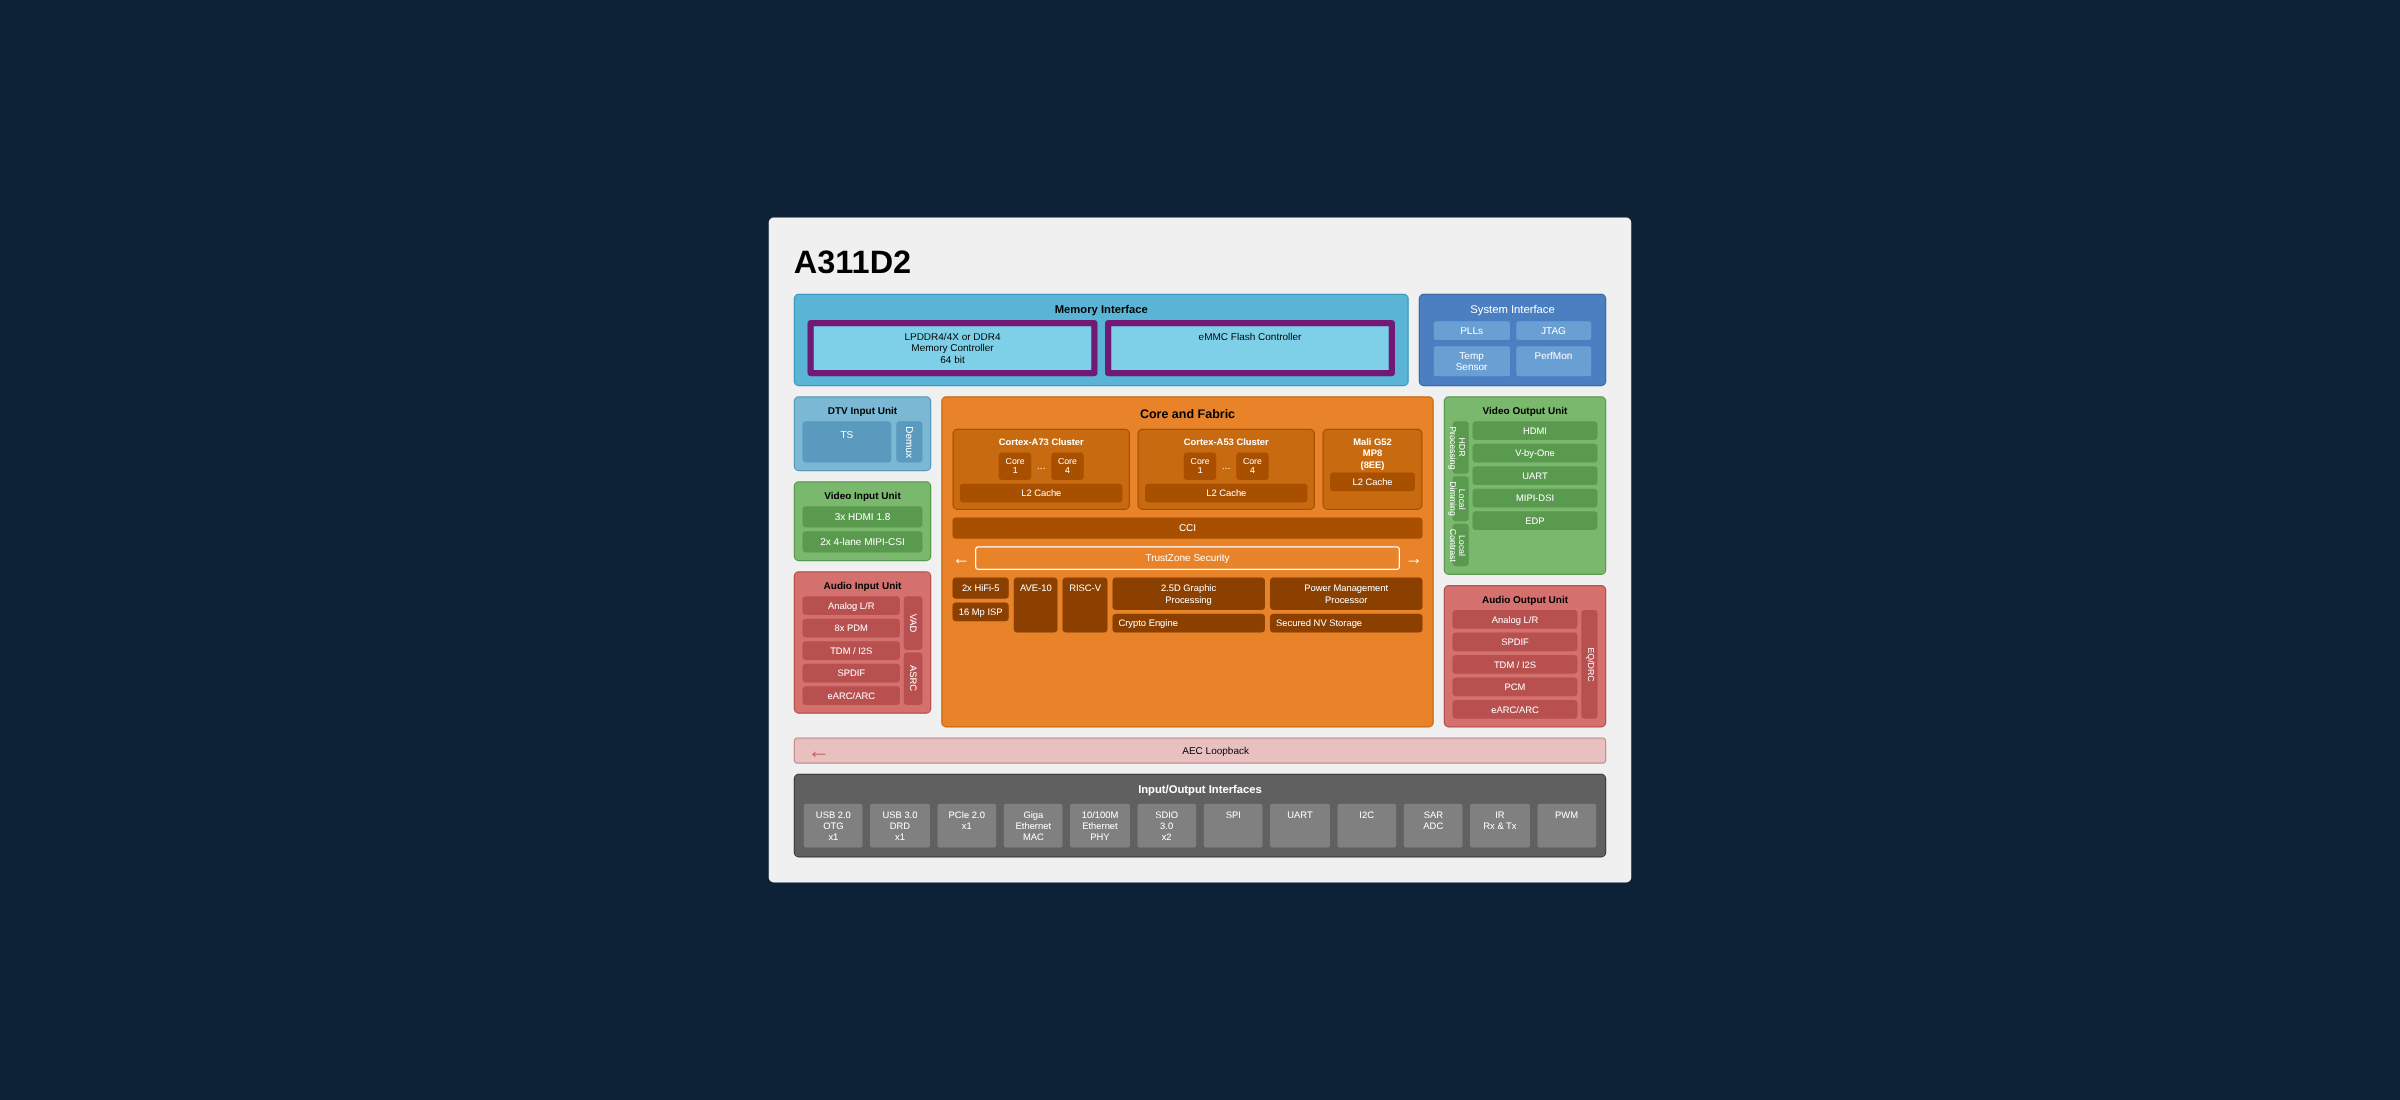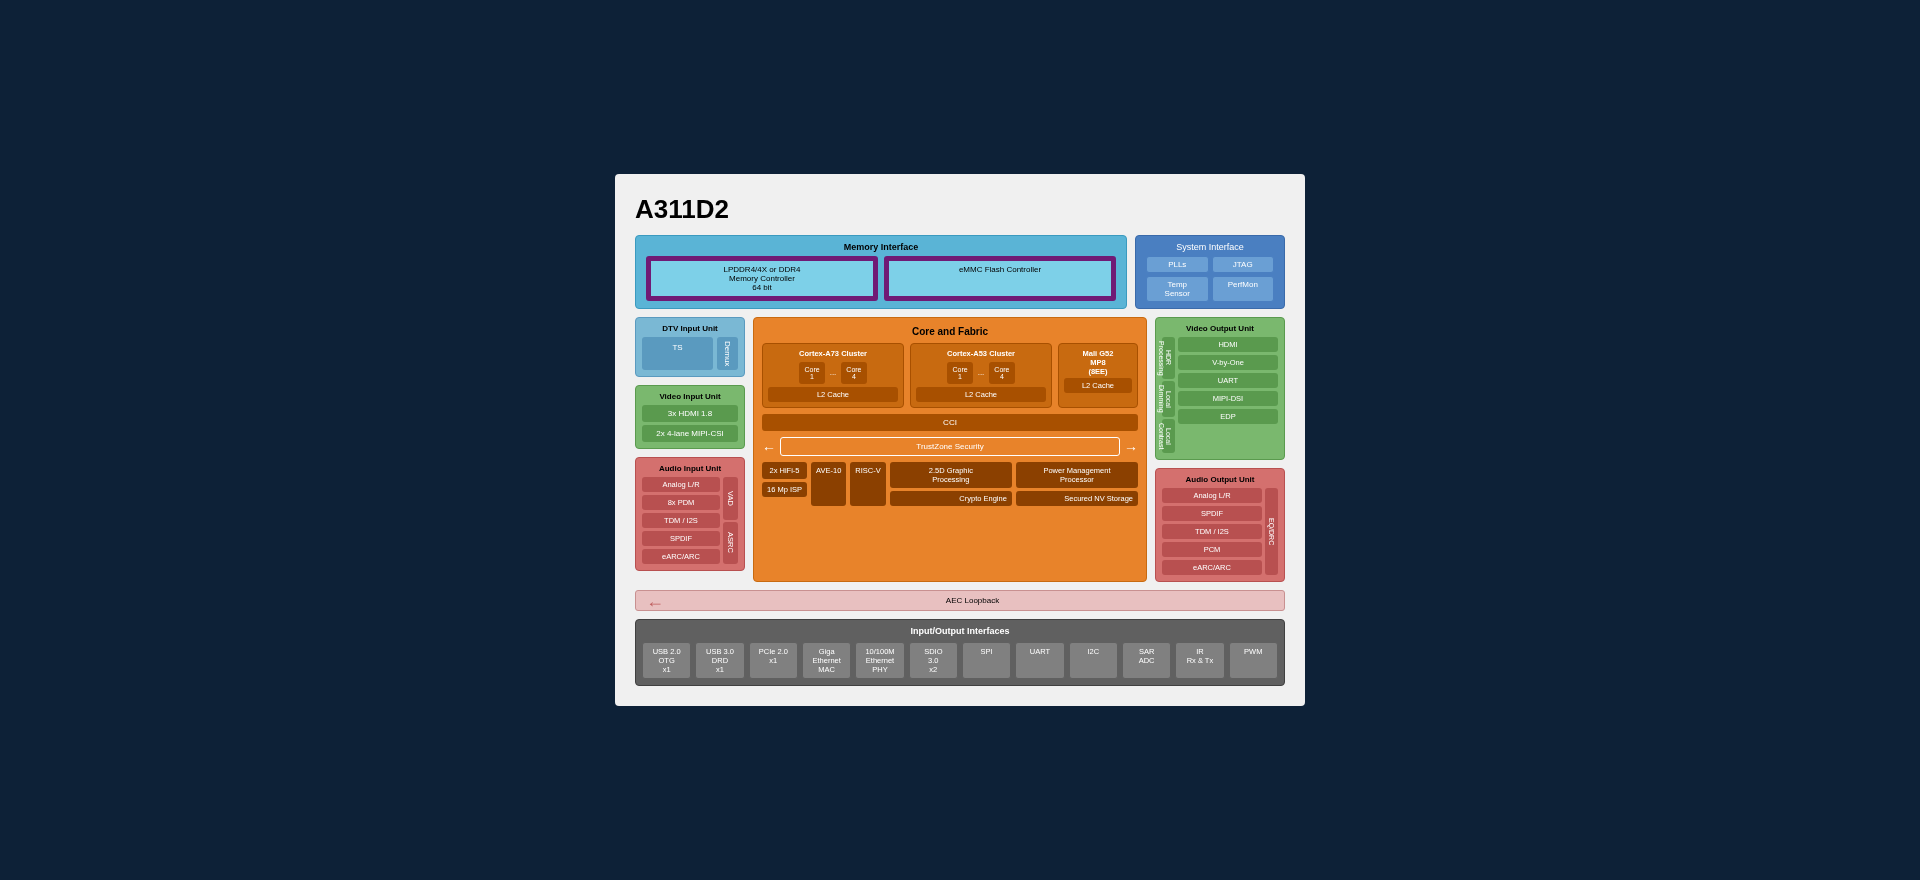--- a/index.html
+++ b/index.html
@@ -337,21 +337,21 @@
       display: flex;
       flex-direction: column;
       gap: 3px;
     }
     .crypto-box, .secured-box {
       background: #8b4000;
       border-radius: 3px;
       padding: 3px 5px;
       font-size: 7.5px;
       color: #fff;
-      text-align: right;
+      text-align: left;
       flex: 1;
     }
     
     .right-col {
       display: flex;
       flex-direction: column;
       gap: 8px;
       width: 130px;
     }
     

